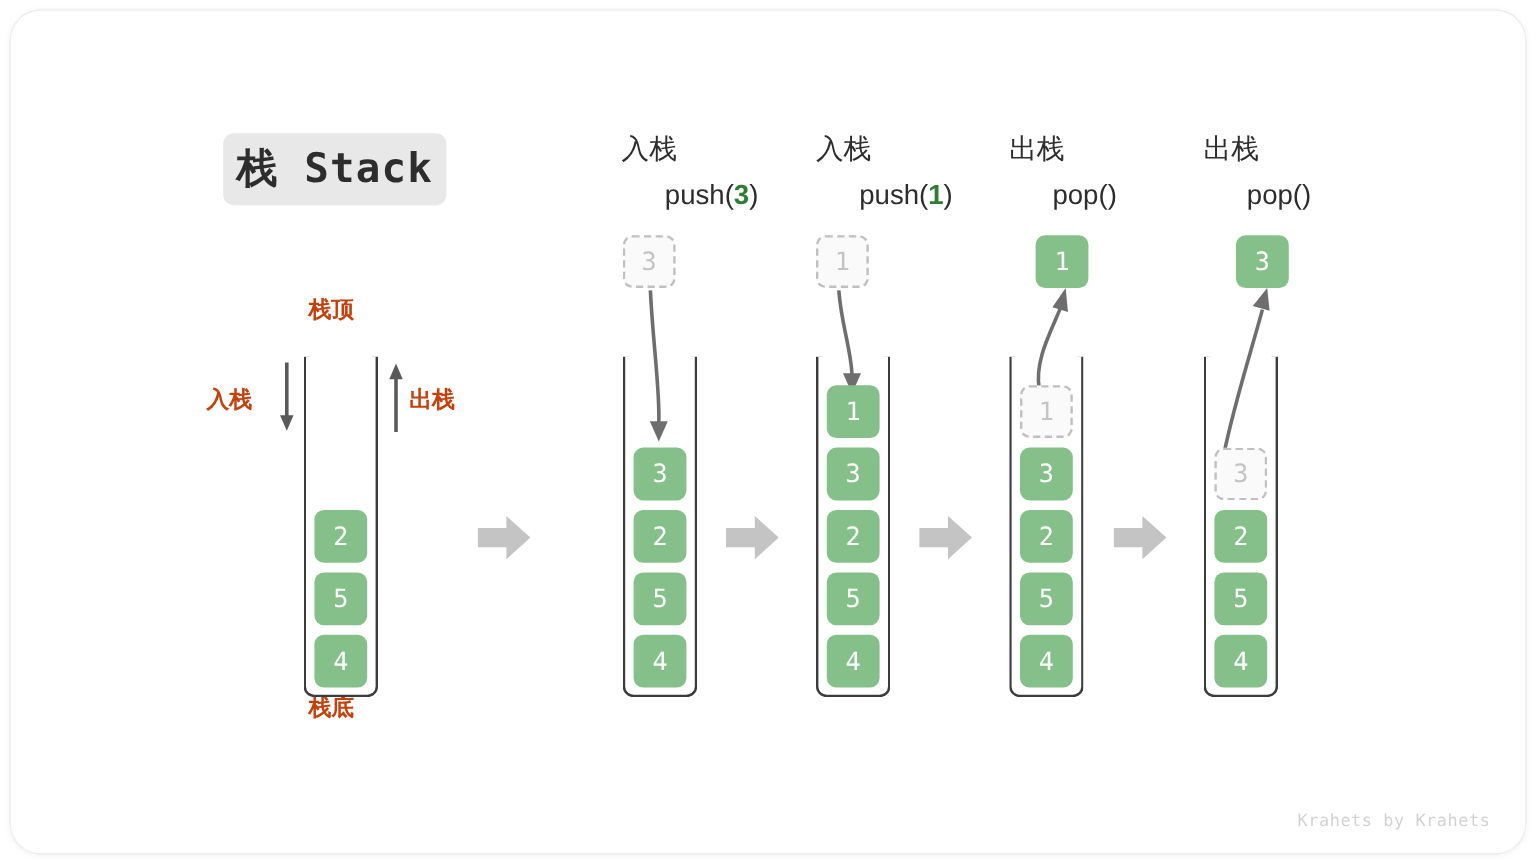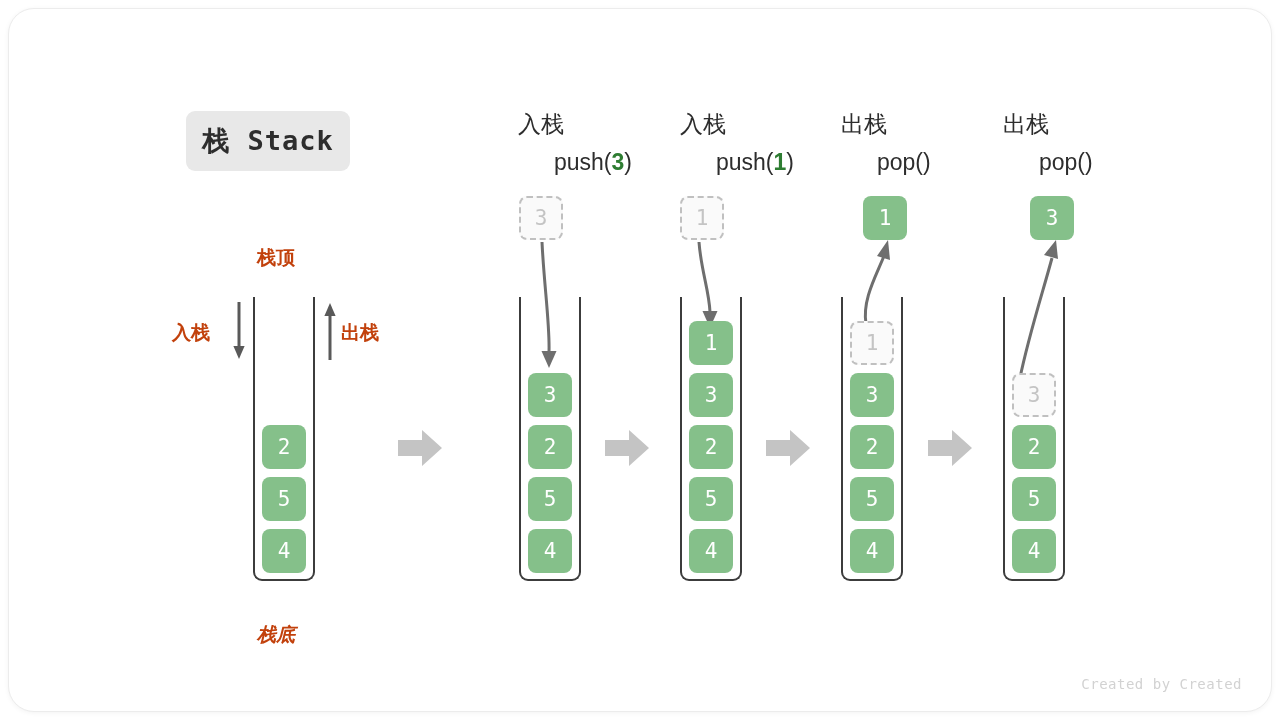--- a/index.html
+++ b/index.html
@@ -32,29 +32,29 @@
     border: 1px solid #ececec;
     box-shadow: 0 1px 5px rgba(0,0,0,0.05);
     box-sizing: border-box;
   }
 
   
   .title-pill {
     position: absolute;
     left: 186px;
     top: 111px;
-    width: 164px;
+    width: 186px;
     height: 60px;
     background: #e8e8e8;
     border-radius: 9px;
     display: flex;
     align-items: center;
     justify-content: center;
     font-family: "DejaVu Sans Mono", "Liberation Mono", monospace;
-    font-size: 27px;
+    font-size: 34px;
     font-weight: bold;
     color: #2d2d2d;
     letter-spacing: 1px;
     box-sizing: border-box;
   }
 
   
   .cn-label {
     position: absolute;
     font-family: "Liberation Sans", "DejaVu Sans", sans-serif;
@@ -163,21 +163,21 @@
 </head>
 <body>
 
 <div id="canvas">
   <div class="card"></div>
 
   <div class="title-pill">栈 Stack</div>
 
   <div class="cn-label" style="left:257px; top:245px;">栈顶</div>
 
-  <div class="cn-label" style="left:257px; top:622px;font-style:italic;">栈底</div>
+  <div class="cn-label" style="left:257px; top:577px;">栈底</div>
 
   <div class="cn-label" style="left:172px; top:320px;">入栈</div>
   <svg class="thin-arrow" style="left:230px; top:300px;" width="18" height="62" viewBox="0 0 18 62">
     <line x1="9" y1="2" x2="9" y2="48" stroke="#595959" stroke-width="3"></line>
     <polygon points="9,59 3.4,46 14.6,46" fill="#595959"></polygon>
   </svg>
 
   <svg class="thin-arrow" style="left:321px; top:300px;" width="18" height="62" viewBox="0 0 18 62">
     <line x1="9" y1="60" x2="9" y2="14" stroke="#595959" stroke-width="3"></line>
     <polygon points="9,3 3.4,16 14.6,16" fill="#595959"></polygon>
@@ -260,14 +260,14 @@
   <svg class="motion-arrow" style="left:1002px; top:238px;" width="70" height="145" viewBox="0 0 70 145">
     <path d="M 18 140 C 26 100 42 50 50 20" stroke="#6e6e6e" stroke-width="3" fill="none"></path>
     <polygon points="54,2 42,17 56,21" fill="#6e6e6e"></polygon>
   </svg>
   <div class="stack-box" style="left:1003px; top:297px;"></div>
   <div class="cell ghost" style="left:1012px; top:373px;">3</div>
   <div class="cell solid" style="left:1012px; top:425px;">2</div>
   <div class="cell solid" style="left:1012px; top:477px;">5</div>
   <div class="cell solid" style="left:1012px; top:529px;">4</div>
 
-  <div class="credit">Created by Created</div>
+  <div class="credit">Krahets by Krahets</div>
 </div>
 
 </body></html>

